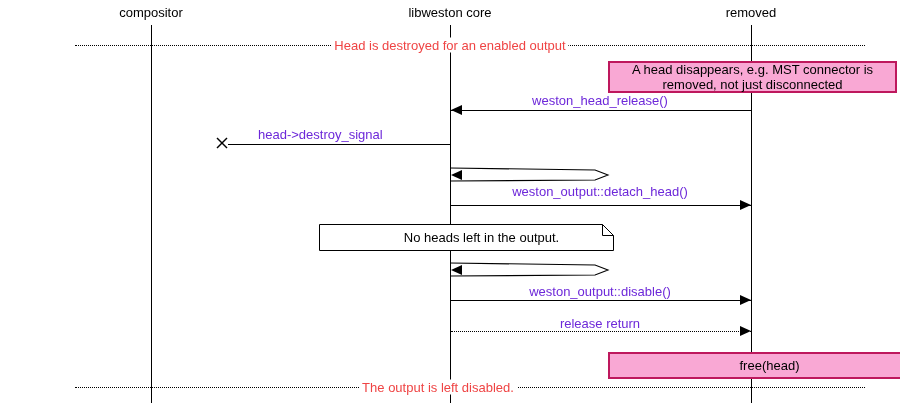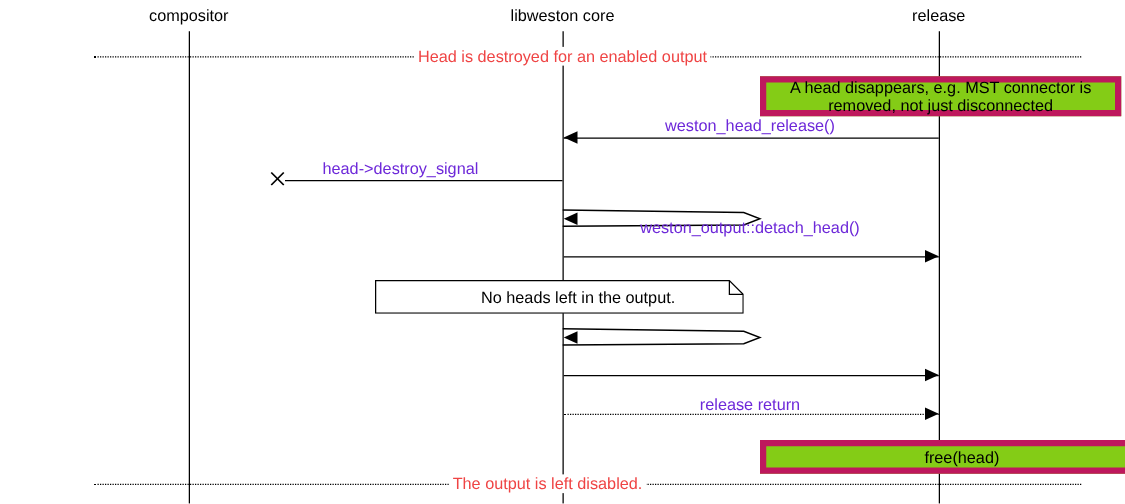--- a/index.html
+++ b/index.html
@@ -38,22 +38,22 @@
     background:#ffffff;
     padding:0 3px;
     font-size:13px;
     color:#ef4444;
     white-space:nowrap;
   }
   
   .note{
     position:absolute;
     box-sizing:border-box;
-    border:5px solid #be185d;
-    background:#84cc16;
+    border:2px solid #be185d;
+    background:#f9a8d4;
     font-size:13px;
     color:#000;
     display:flex;
     align-items:center;
     justify-content:center;
     text-align:center;
     line-height:15px;
     padding:1px 4px;
   }
   .note.folded{
@@ -114,21 +114,21 @@
     position:absolute;
   }
 </style>
 </head>
 <body>
 
 <div id="canvas">
 
   <div class="lifeline-head" style="left:151px;top:5px;">compositor</div>
   <div class="lifeline-head" style="left:450px;top:5px;">libweston core</div>
-  <div class="lifeline-head" style="left:751px;top:5px;">release</div>
+  <div class="lifeline-head" style="left:751px;top:5px;">removed</div>
 
   <div class="lifeline-line" style="left:151px;top:25px;height:378px;"></div>
   <div class="lifeline-line" style="left:450px;top:25px;height:378px;"></div>
   <div class="lifeline-line" style="left:751px;top:25px;height:378px;"></div>
 
   <div class="divider" style="left:75px;top:45px;width:790px;"></div>
   <div class="divider-label" style="left:450px;top:45px;">Head is destroyed for an enabled output</div>
 
   <div class="note" style="left:608px;top:61px;width:289px;height:32px;">
     <span>A head disappears, e.g. MST connector is removed, not just disconnected</span>
@@ -143,37 +143,38 @@
   <svg class="xmark" style="left:216px;top:137px;" viewBox="0 0 12 12">
     <line x1="1" y1="1" x2="11" y2="11" stroke="#000" stroke-width="1.4"></line>
     <line x1="11" y1="1" x2="1" y2="11" stroke="#000" stroke-width="1.4"></line>
   </svg>
 
   <svg class="self-call" style="left:450px;top:166px;width:160px;height:20px;" viewBox="0 0 160 20">
     <path d="M0,2 L145,4 L158,9 L145,14 L0,15" fill="none" stroke="#000" stroke-width="1.1"></path>
   </svg>
   <div class="arrowhead left" style="left:451px;top:170px;"></div>
 
-  <div class="msg-label" style="left:600px;top:174px;">weston_output::detach_head()</div>
+  <div class="msg-label" style="left:600px;top:184px;">weston_output::detach_head()</div>
   <div class="msg-line" style="left:451px;top:205px;width:300px;"></div>
   <div class="arrowhead right" style="left:740px;top:200px;"></div>
 
-  <div class="note folded" style="left:300px;top:224px;width:295px;height:27px;padding-left:36px;">
+  <div class="note folded" style="left:319px;top:224px;width:295px;height:27px;padding-left:36px;">
     <svg class="fold-svg" width="295" height="27" viewBox="0 0 295 27">
       <path d="M0.5,0.5 L283.5,0.5 L294.5,11.5 L294.5,26.5 L0.5,26.5 Z" fill="#ffffff" stroke="#000" stroke-width="1"></path>
       <path d="M283.5,0.5 L283.5,11.5 L294.5,11.5" fill="none" stroke="#000" stroke-width="1"></path>
     </svg>
     <span class="fold-text" style="margin-left:-6px;">No heads left in the output.</span>
   </div>
 
   <svg class="self-call" style="left:450px;top:261px;width:160px;height:20px;" viewBox="0 0 160 20">
     <path d="M0,2 L145,4 L158,9 L145,14 L0,15" fill="none" stroke="#000" stroke-width="1.1"></path>
   </svg>
   <div class="arrowhead left" style="left:451px;top:265px;"></div>
 
+  <div class="msg-label" style="left:600px;top:284px;">weston_output::disable()</div>
   <div class="msg-line" style="left:451px;top:300px;width:300px;"></div>
   <div class="arrowhead right" style="left:740px;top:295px;"></div>
 
   <div class="msg-label" style="left:600px;top:316px;">release return</div>
   <div class="msg-line dotted" style="left:451px;top:331px;width:300px;"></div>
   <div class="arrowhead right" style="left:740px;top:326px;"></div>
 
   <div class="note" style="left:608px;top:352px;width:323px;height:27px;">
     <span>free(head)</span>
   </div>

